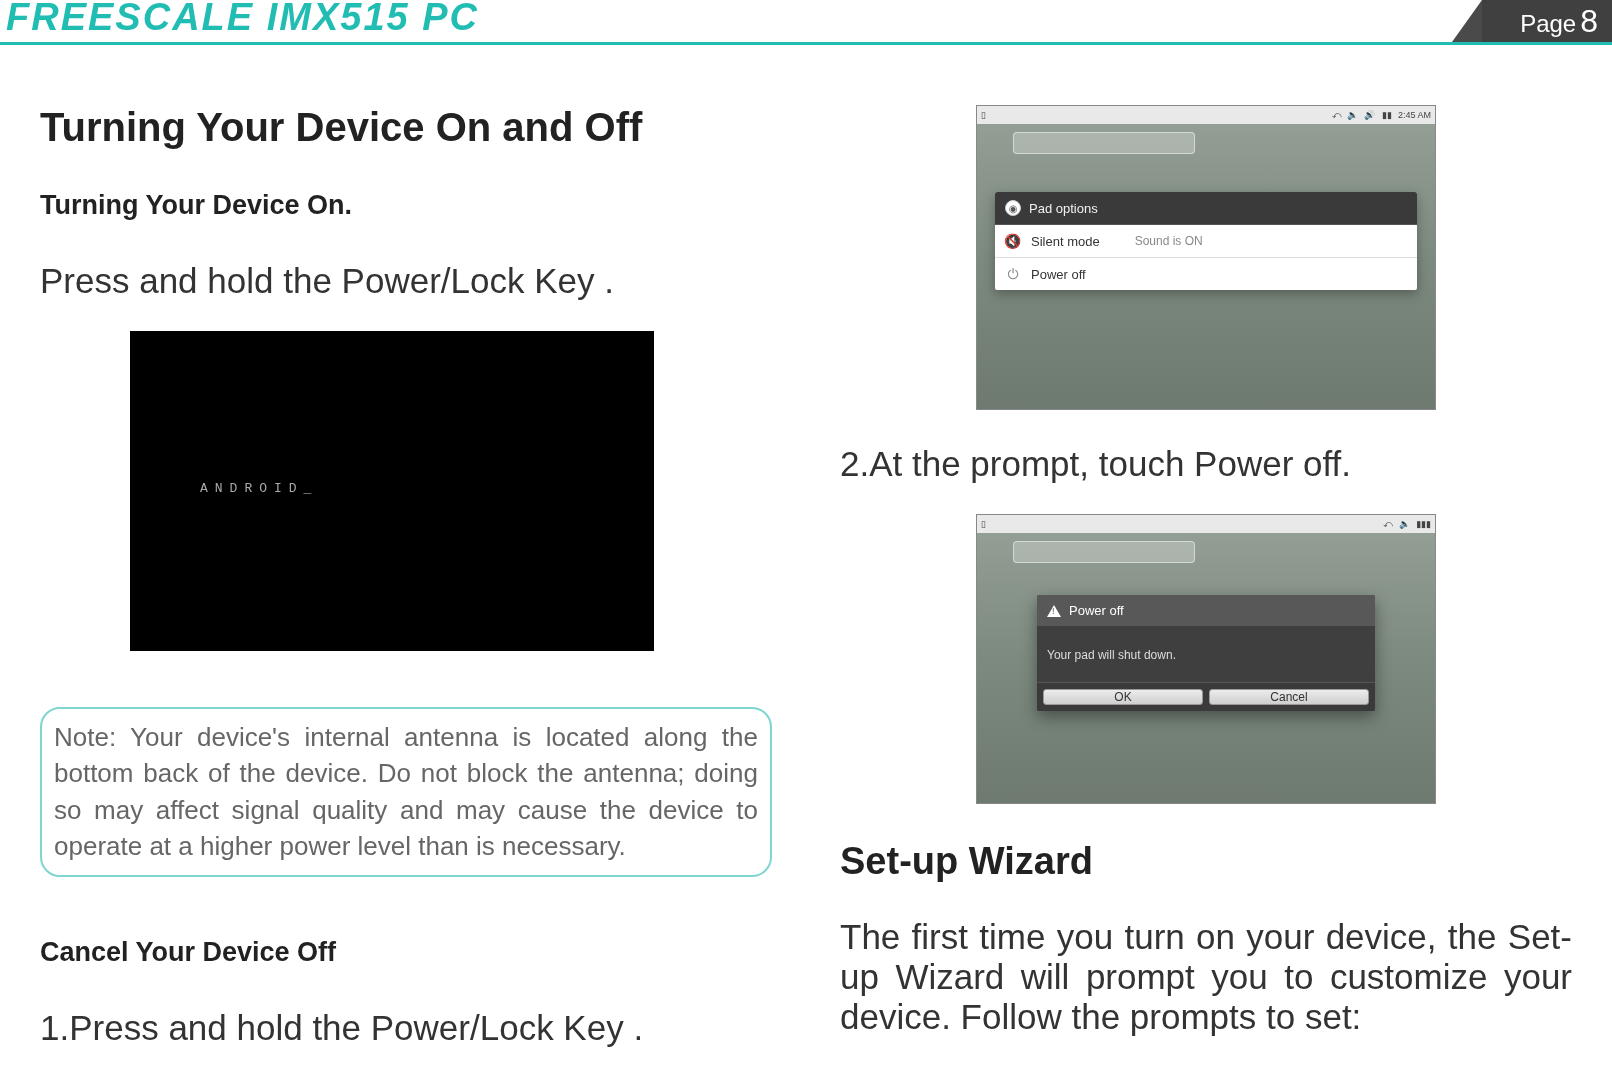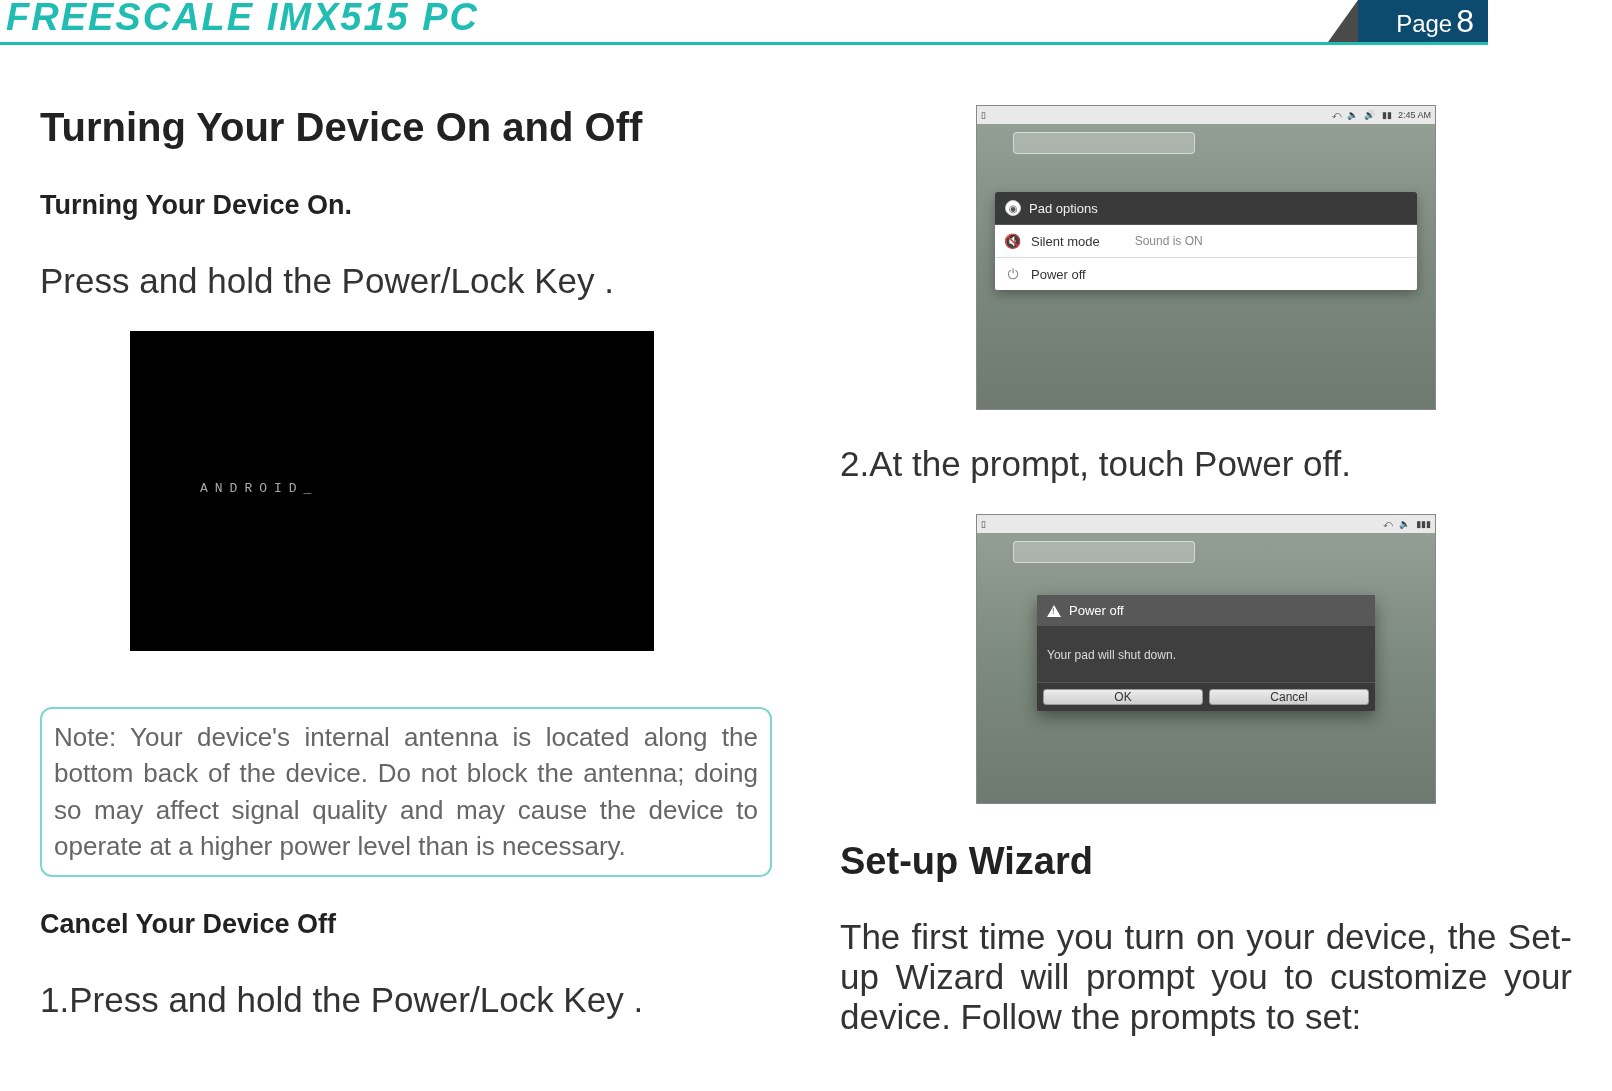--- a/index.html
+++ b/index.html
@@ -8,39 +8,39 @@
     width: 1612px;
     height: 1091px;
     font-family: Arial, Helvetica, sans-serif;
     background: #fff;
     overflow: hidden;
   }
   .header {
     position: relative;
     height: 42px;
     border-bottom: 3px solid #21bdb3;
-    width: 1488px;
+    width: 1612px;
   }
   .brand {
     position: absolute;
     left: 6px;
     top: -4px;
     font-size: 38px;
     font-weight: bold;
     font-style: italic;
     letter-spacing: 2px;
     color: #21bdb3;
   }
   .page-badge {
     position: absolute;
     right: 0;
     top: 0;
     width: 130px;
     height: 42px;
-    background: #0c4a6e;
+    background: #404040;
     color: #fff;
     font-size: 24px;
     line-height: 42px;
     text-align: right;
     padding-right: 14px;
     box-sizing: border-box;
   }
   .page-badge:before {
     content: "";
     position: absolute;
@@ -86,27 +86,27 @@
   .body {
     font-size: 35px;
     color: #333;
     margin: 0 0 30px 0;
   }
   .body-justify {
     text-align: justify;
   }
   .note-box {
     border: 2px solid #7fd5cf;
-    border-radius: 12px;
+    border-radius: 20px;
     padding: 10px 12px;
     font-size: 26px;
     color: #666;
     text-align: justify;
     line-height: 1.4;
-    margin: 56px 0 32px 0;
+    margin: 56px 0 60px 0;
   }
   
   .boot-shot {
     width: 524px;
     height: 320px;
     background: #000;
     margin: 20px 0 0 90px;
     position: relative;
   }
   .boot-text {

